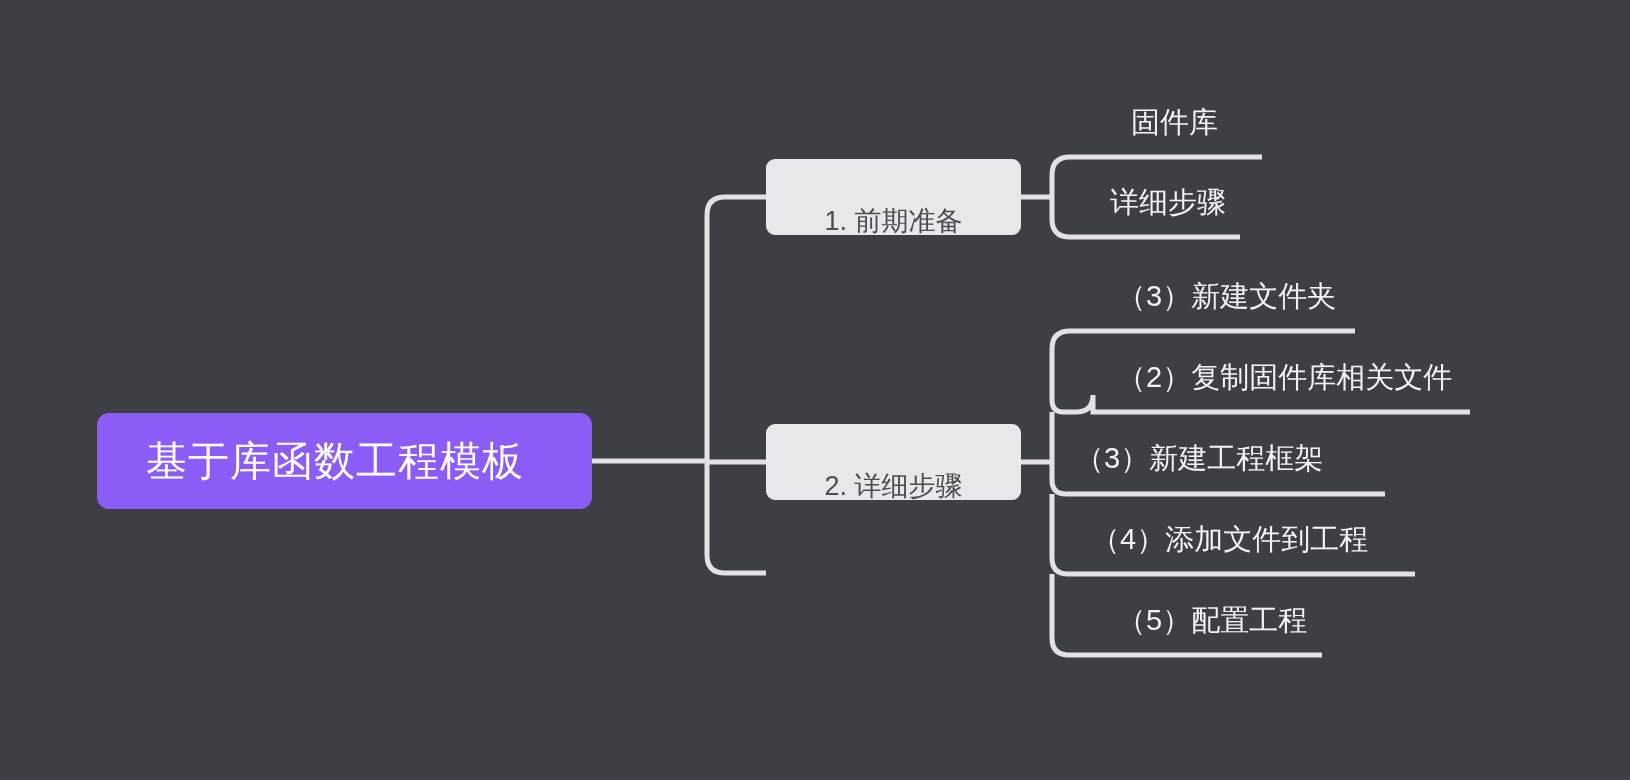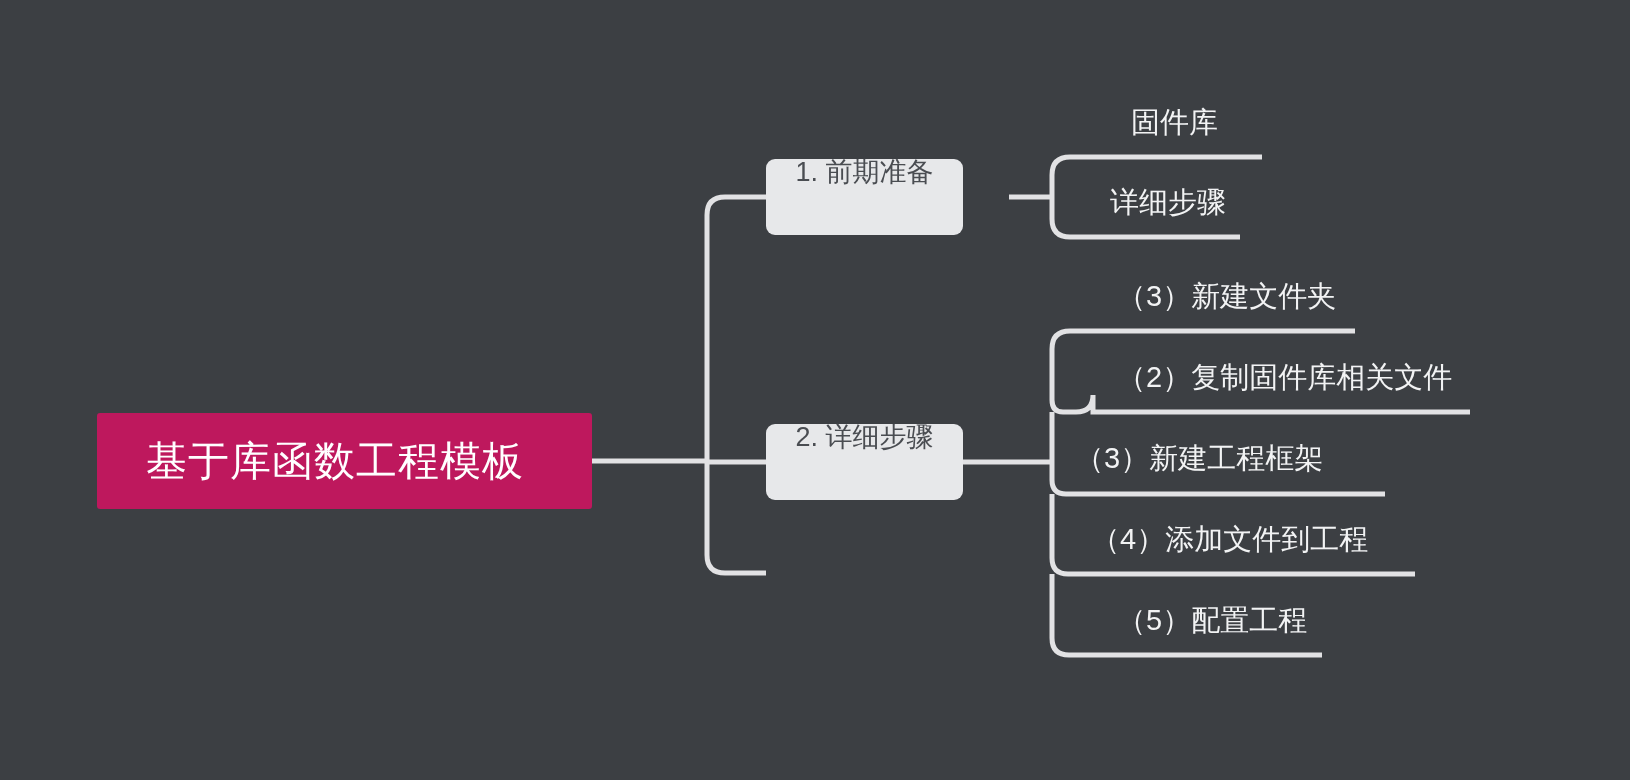--- a/index.html
+++ b/index.html
@@ -30,43 +30,43 @@
     stroke-width: 5;
     stroke-linecap: butt;
   }
   
   .root-node {
     position: absolute;
     left: 97px;
     top: 413px;
     width: 495px;
     height: 96px;
-    background: #be185d;
-    border-radius: 3px;
+    background: #8b5cf6;
+    border-radius: 12px;
     display: flex;
     align-items: center;
     box-sizing: border-box;
     padding-left: 49px;
   }
   .root-label {
     color: #FFFFFF;
     font-size: 41px;
     letter-spacing: 1px;
     line-height: 1;
     white-space: nowrap;
   }
   
   .branch-node {
     position: absolute;
-    width: 197px;
+    width: 255px;
     height: 76px;
     background: #E7E8EA;
     border-radius: 9px;
     display: flex;
-    align-items: flex-start;
+    align-items: flex-end;
     justify-content: center;
     box-sizing: border-box;
   }
   .branch-label {
     color: #4A4D52;
     font-size: 27px;
     line-height: 1;
     white-space: nowrap;
   }
   #branch-1 { left: 766px; top: 159px; }

